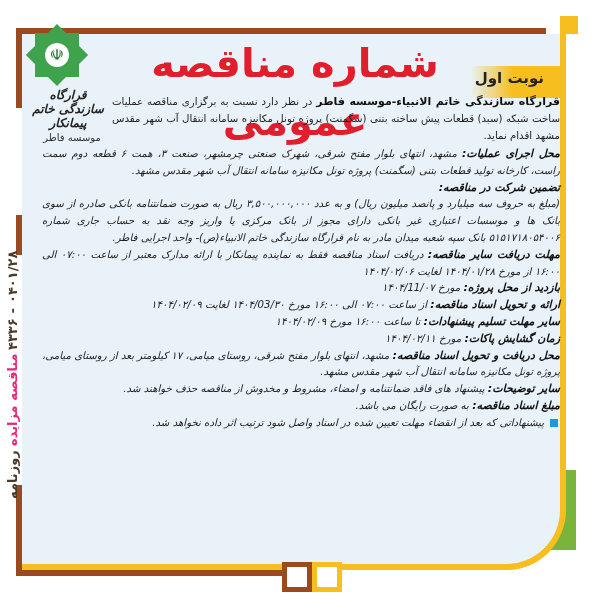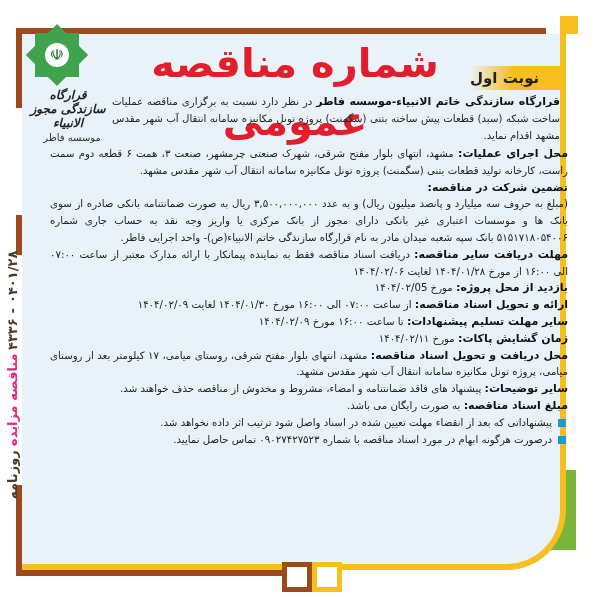--- a/index.html
+++ b/index.html
@@ -46,30 +46,30 @@
     position:absolute; left:28px; top:88px; width:80px; font-size:12px; font-style:italic; font-weight:bold; color:#222;
     text-align:center; font-family:"DejaVu Serif", serif; line-height:14px;
   }
   .logo-sub { position:absolute; left:34px; top:124px; width:76px; font-size:10px; color:#333; text-align:center;margin-top:8px; }
 
   .title {
     position:absolute; left:130px; top:34px; width:330px; text-align:center;
     font-size:40px; font-weight:bold; color:#e21e2c; direction:rtl; line-height:58px;
   }
   .round-badge {
-    position:absolute; left:470px; top:66px; width:96px; height:24px;
+    position:absolute; left:470px; top:66px; width:96px; height:32px;
     background:linear-gradient(to left, #f6be1e 0%, #f6be1e 55%, rgba(246,190,30,0) 100%);
-    font-size:15px; font-weight:bold; color:#222; direction:rtl; text-align:left; padding-right:6px; box-sizing:border-box; line-height:24px;
+    font-size:15px; font-weight:bold; color:#222; direction:rtl; text-align:right; padding-right:22px; box-sizing:border-box; line-height:24px;
   }
 
   .body-text {
     position:absolute; left:112px; top:92px; width:448px; direction:rtl; text-align:justify;
     font-size:10.2px; line-height:16.8px; color:#222;
   }
-  .body-text.full { left:50px; width:518px; }
+  .body-text.full { left:42px; width:518px;font-style:italic; }
   .b { font-weight:bold; font-size:11px; color:#111; }
   .bullet-line { position:relative; padding-right:16px; }
   .bullet-sq { position:absolute; right:2px; top:4px; width:8px; height:8px; background:#1a9ad6; }
   p { margin:0; }
 </style>
 </head>
 <body>
 
 <div class="content"></div>
 <div class="green-corner"></div>
@@ -88,37 +88,36 @@
   <span class="brand">مناقصه مزایده</span>
   <span>۴۳۳۶</span>
   <span>&nbsp;-&nbsp;</span>
   <span>۰۴۰۱/۲۸</span>
 </div>
 
 <div>
   <div class="logo-star"></div>
   <div class="logo-star2"></div>
   <div class="logo-emblem">☫</div>
-  <div class="logo-calligraphy">قرارگاه سازندگی مجوز الانبیاء</div>
+  <div class="logo-calligraphy">قرارگاه سازندگی خاتم پیمانکار</div>
   <div class="logo-sub">موسسه فاطر</div>
 </div>
 
 <div class="title">شماره مناقصه عمومی</div>
 <div class="round-badge">نوبت اول</div>
 
 <div class="body-text" style="top:94px;">
   <p><span class="b">قرارگاه سازندگی خاتم الانبیاء-موسسه فاطر</span><span> در نظر دارد نسبت به برگزاری مناقصه عملیات ساخت شبکه (سبد) قطعات پیش ساخته بتنی (سگمنت) پروژه تونل مکانیزه سامانه انتقال آب شهر مقدس مشهد اقدام نماید.</span></p>
 </div>
 
 <div class="body-text full" style="top:146px;">
   <p><span class="b">محل اجرای عملیات:</span><span> مشهد، انتهای بلوار مفتح شرقی، شهرک صنعتی چرمشهر، صنعت ۳، همت ۶ قطعه دوم سمت راست، کارخانه تولید قطعات بتنی (سگمنت) پروژه تونل مکانیزه سامانه انتقال آب شهر مقدس مشهد.</span></p>
   <p><span class="b">تضمین شرکت در مناقصه:</span><br><span> (مبلغ به حروف سه میلیارد و پانصد میلیون ریال) و به عدد ۳,۵۰۰,۰۰۰,۰۰۰ ریال به صورت ضمانتنامه بانکی صادره از سوی بانک ها و موسسات اعتباری غیر بانکی دارای مجوز از بانک مرکزی یا واریز وجه نقد به حساب جاری شماره ۵۱۵۱۷۱۸۰۵۴۰۰۶ بانک سپه شعبه میدان مادر به نام قرارگاه سازندگی خاتم الانبیاء(ص)- واحد اجرایی فاطر.</span></p>
   <p><span class="b">مهلت دریافت سایر مناقصه:</span><span> دریافت اسناد مناقصه فقط به نماینده پیمانکار با ارائه مدارک معتبر از ساعت ۰۷:۰۰ الی ۱۶:۰۰ از مورخ ۱۴۰۴/۰۱/۲۸ لغایت ۱۴۰۴/۰۲/۰۶</span></p>
-  <p><span class="b">بازدید از محل پروژه:</span><span> مورخ ۱۴۰۴/۰۲/05</span></p>
-  <p><span class="b">ارائه و تحویل اسناد مناقصه:</span><span> از ساعت ۰۷:۰۰ الی ۱۶:۰۰ مورخ ۱۴۰۴/۰۱/۳۰ لغایت ۱۴۰۴/۰۲/۰۹</span></p>
+  <p><span class="b">بازدید از محل پروژه:</span><span> مورخ ۱۴۰۴/11/۰۷</span></p>
+  <p><span class="b">ارائه و تحویل اسناد مناقصه:</span><span> از ساعت ۰۷:۰۰ الی ۱۶:۰۰ مورخ ۱۴۰۴/03/۳۰ لغایت ۱۴۰۴/۰۲/۰۹</span></p>
   <p><span class="b">سایر مهلت تسلیم پیشنهادات:</span><span> تا ساعت ۱۶:۰۰ مورخ ۱۴۰۴/۰۲/۰۹</span></p>
   <p><span class="b">زمان گشایش پاکات:</span><span> مورخ ۱۴۰۴/۰۲/۱۱</span></p>
   <p><span class="b">محل دریافت و تحویل اسناد مناقصه:</span><span> مشهد، انتهای بلوار مفتح شرقی، روستای میامی، ۱۷ کیلومتر بعد از روستای میامی، پروژه تونل مکانیزه سامانه انتقال آب شهر مقدس مشهد.</span></p>
   <p><span class="b">سایر توضیحات:</span><span> پیشنهاد های فاقد ضمانتنامه و امضاء، مشروط و مخدوش از مناقصه حذف خواهند شد.</span></p>
   <p><span class="b">مبلغ اسناد مناقصه:</span><span> به صورت رایگان می باشد.</span></p>
   <p class="bullet-line"><span class="bullet-sq"></span><span>پیشنهاداتی که بعد از انقضاء مهلت تعیین شده در اسناد واصل شود ترتیب اثر داده نخواهد شد.</span></p>
-  <p class="bullet-line"><span class="bullet-sq"></span><span>درصورت هرگونه ابهام در مورد اسناد مناقصه با شماره ۰۹۰۲۷۴۲۷۵۲۳ تماس حاصل نمایید.</span></p>
 </div>
 
 </body></html>

